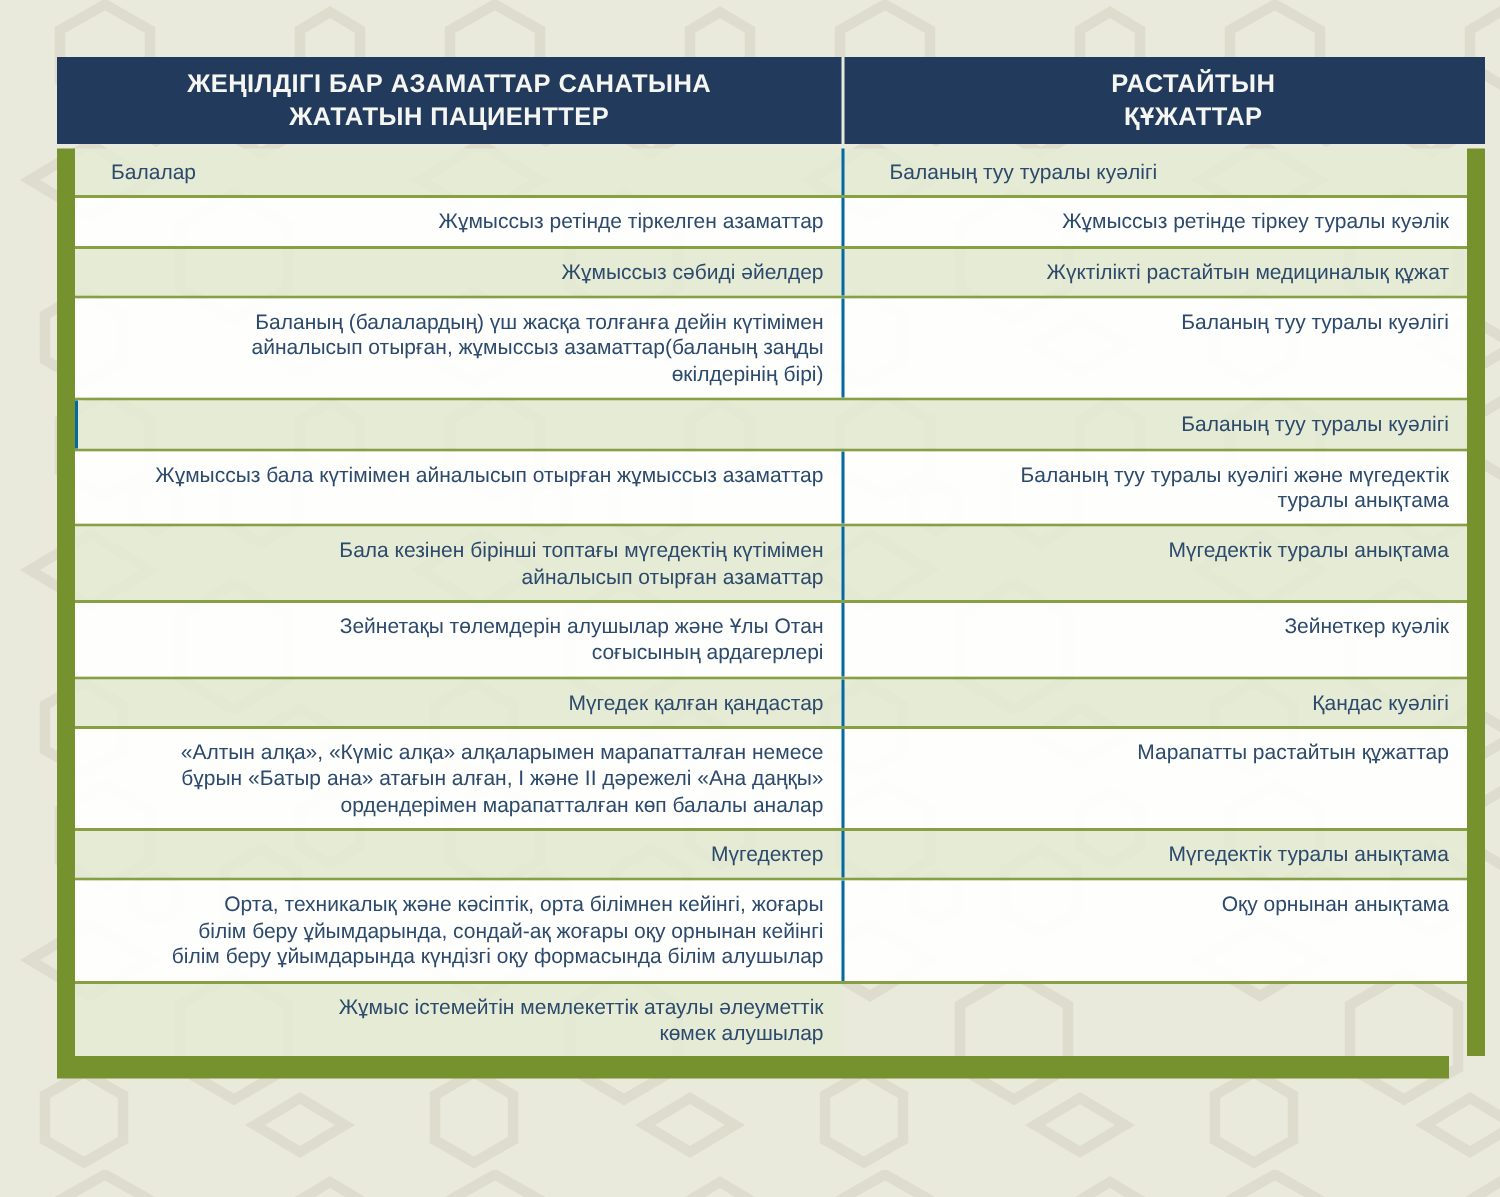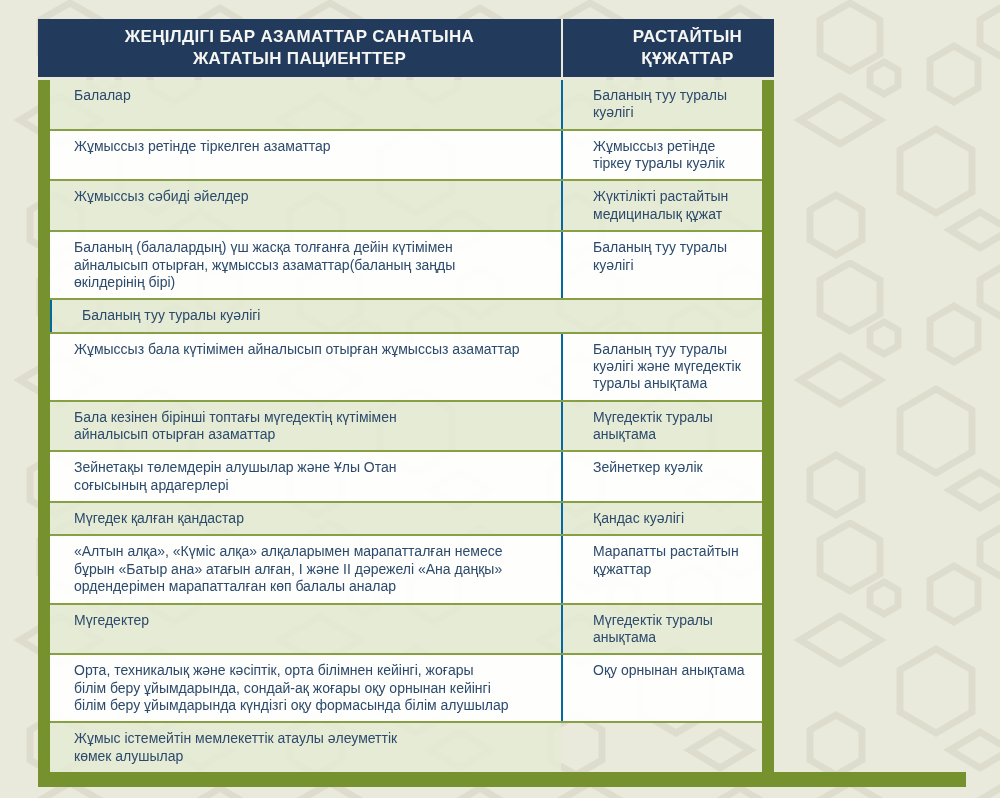--- a/index.html
+++ b/index.html
@@ -11,22 +11,22 @@
     position: relative;
   }
   .pattern-layer {
     position: absolute;
     left: 0; top: 0;
     width: 1000px; height: 798px;
     z-index: 0;
   }
   .table-wrap {
     position: absolute;
-    left: 38px; top: 19px;
-    width: 736px;
+    left: 38px; top: 38px;
+    width: 952px;
     z-index: 1;
   }
   .thead {
     display: flex;
     height: 58px;
     background: #223a5c;
   }
   .th {
     display: flex;
     align-items: center;
@@ -41,21 +41,21 @@
   }
   .th.col-patients { width: 523px; }
   .th-divider { width: 2px; background: #e7e9dd; }
   .th.col-documents { flex: 1; margin-left: 38px; }
   .tbody {
     margin-top: 3px;
     border-left: 12px solid #75922f;
     border-right: 12px solid #75922f;
   }
   .row { display: flex; }
-  .row + .row { border-top: 2px solid #88a044; }
+  .row + .row { border-top: 2px solid #88a044; text-align: right; }
   .row.even .cell { background: rgba(229, 235, 213, 0.88); }
   .row.odd  .cell { background: rgba(255, 255, 255, 0.92); }
   .cell {
     color: #2c4a6b;
     font-size: 14px;
     line-height: 1.24;
     white-space: pre-line;
     padding: 7px 12px 7px 24px;
   }
   .cell.cat { width: 511px; }

